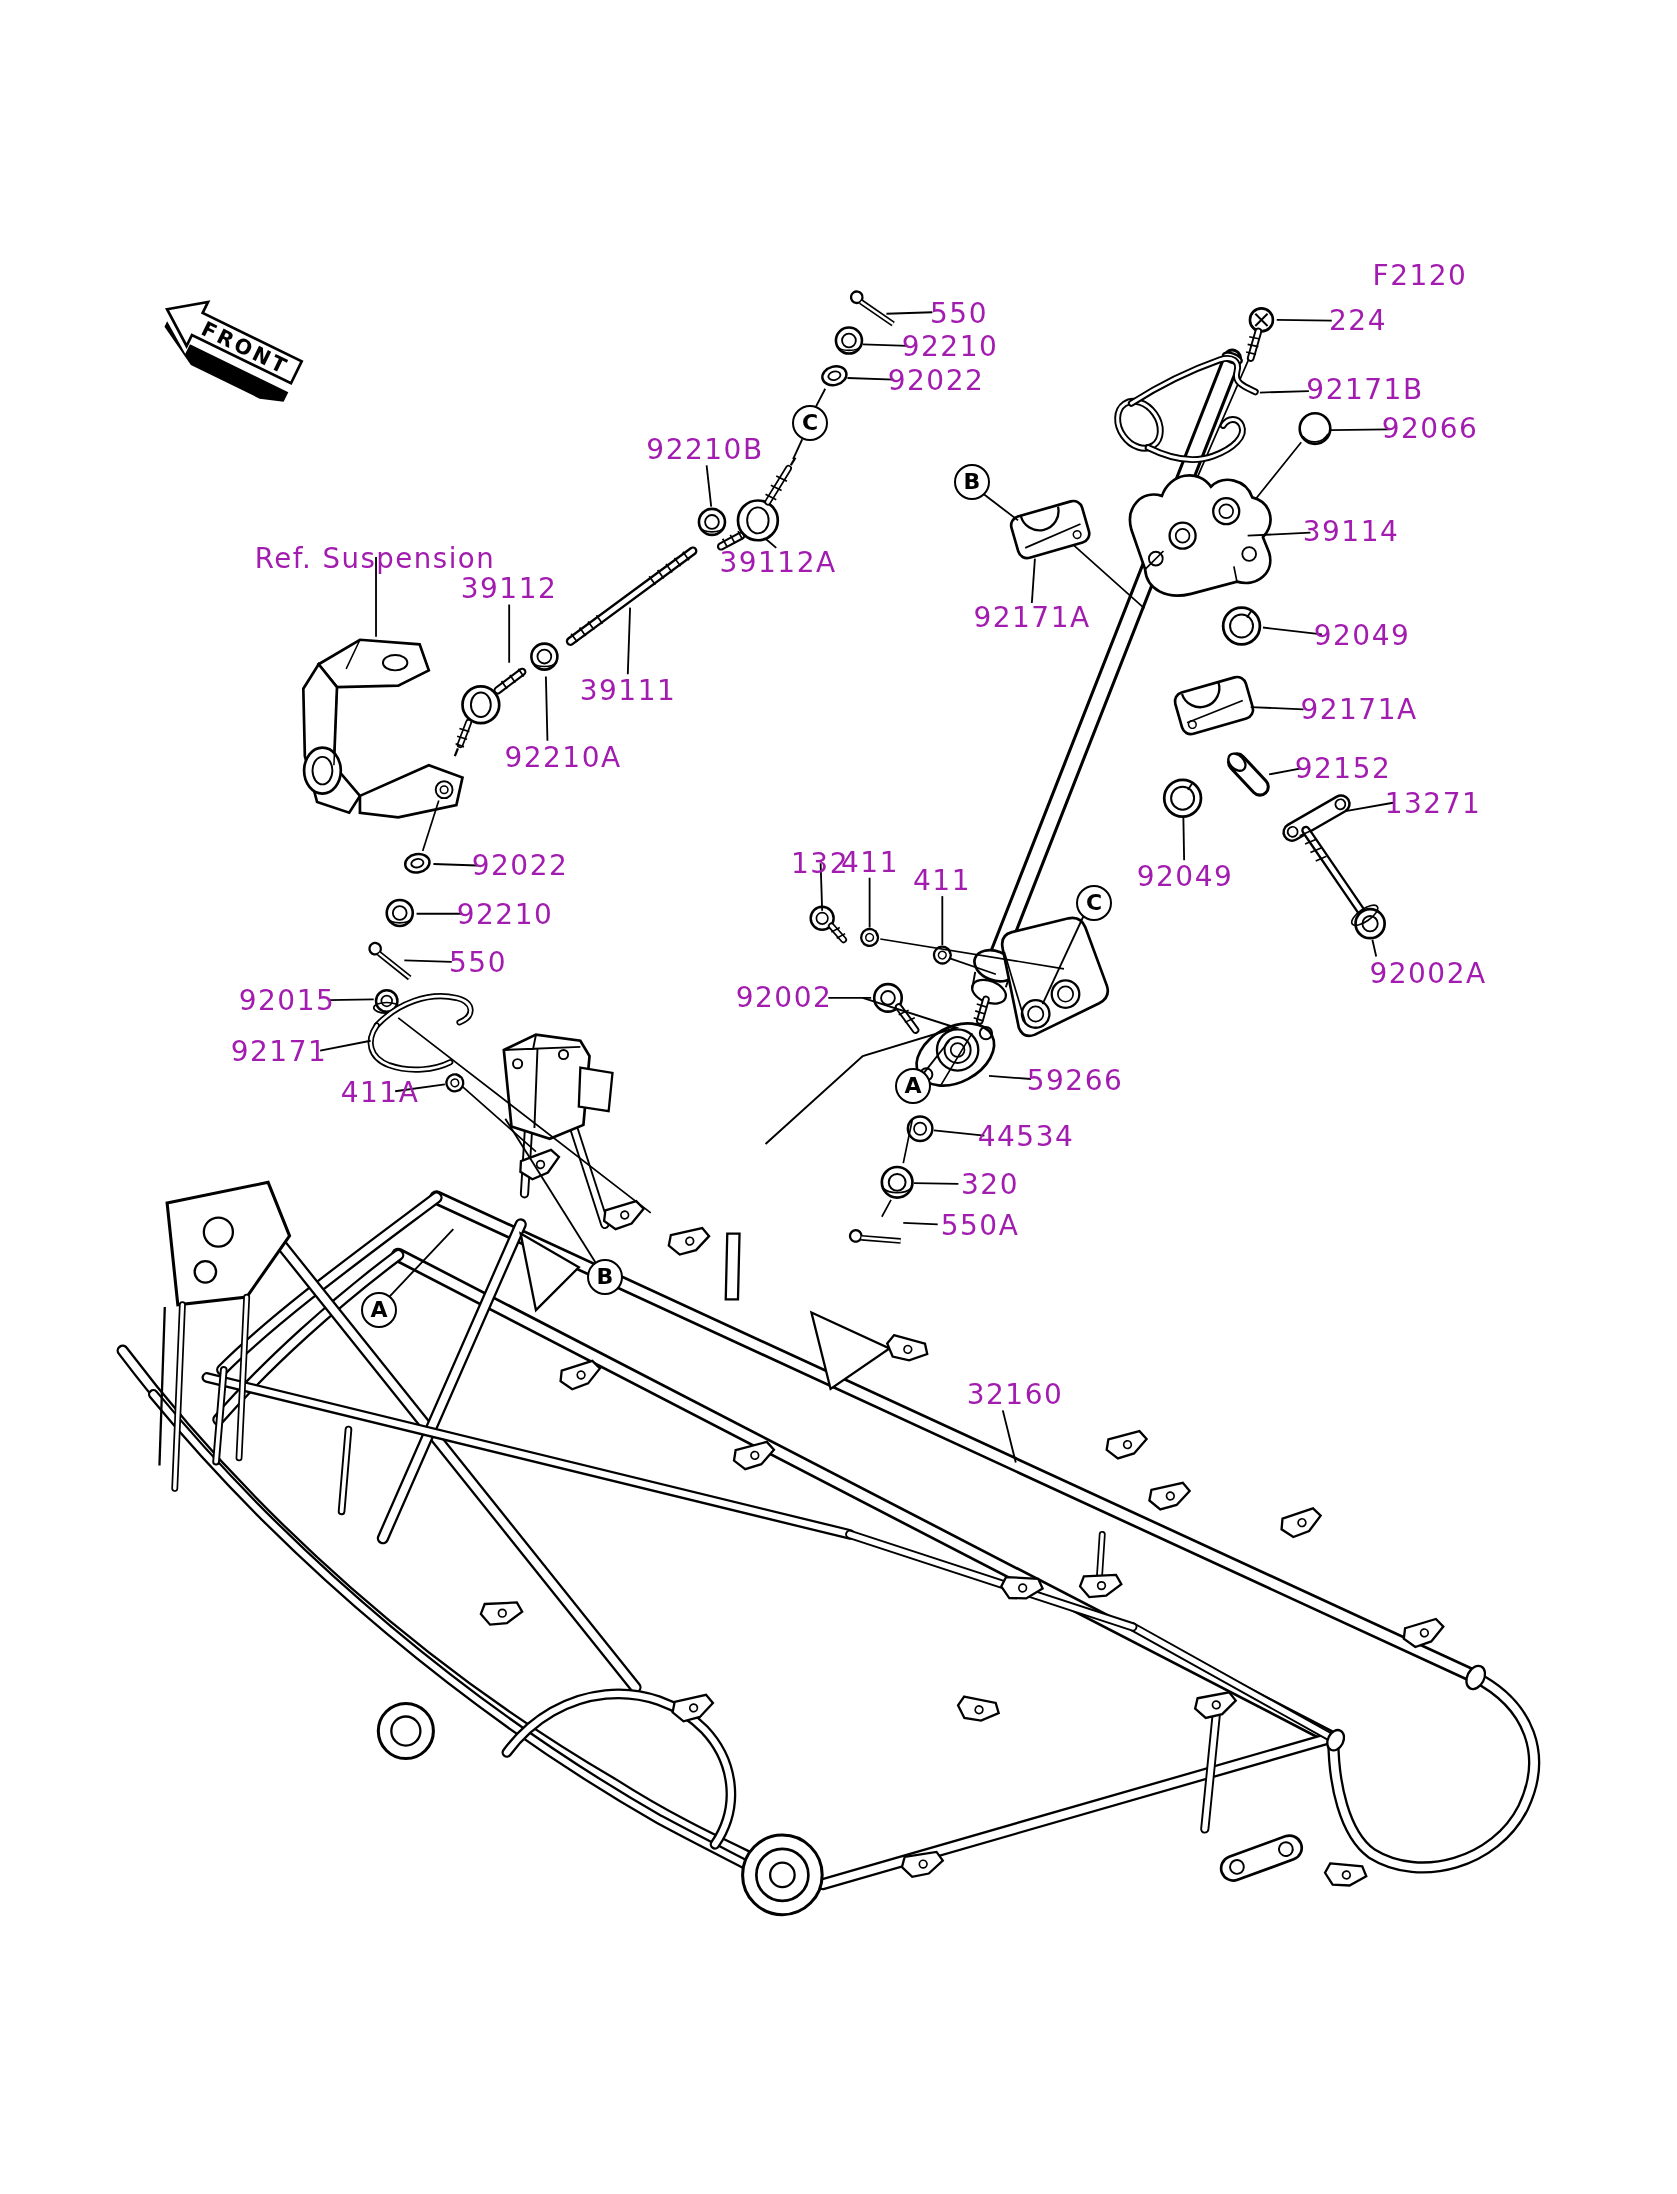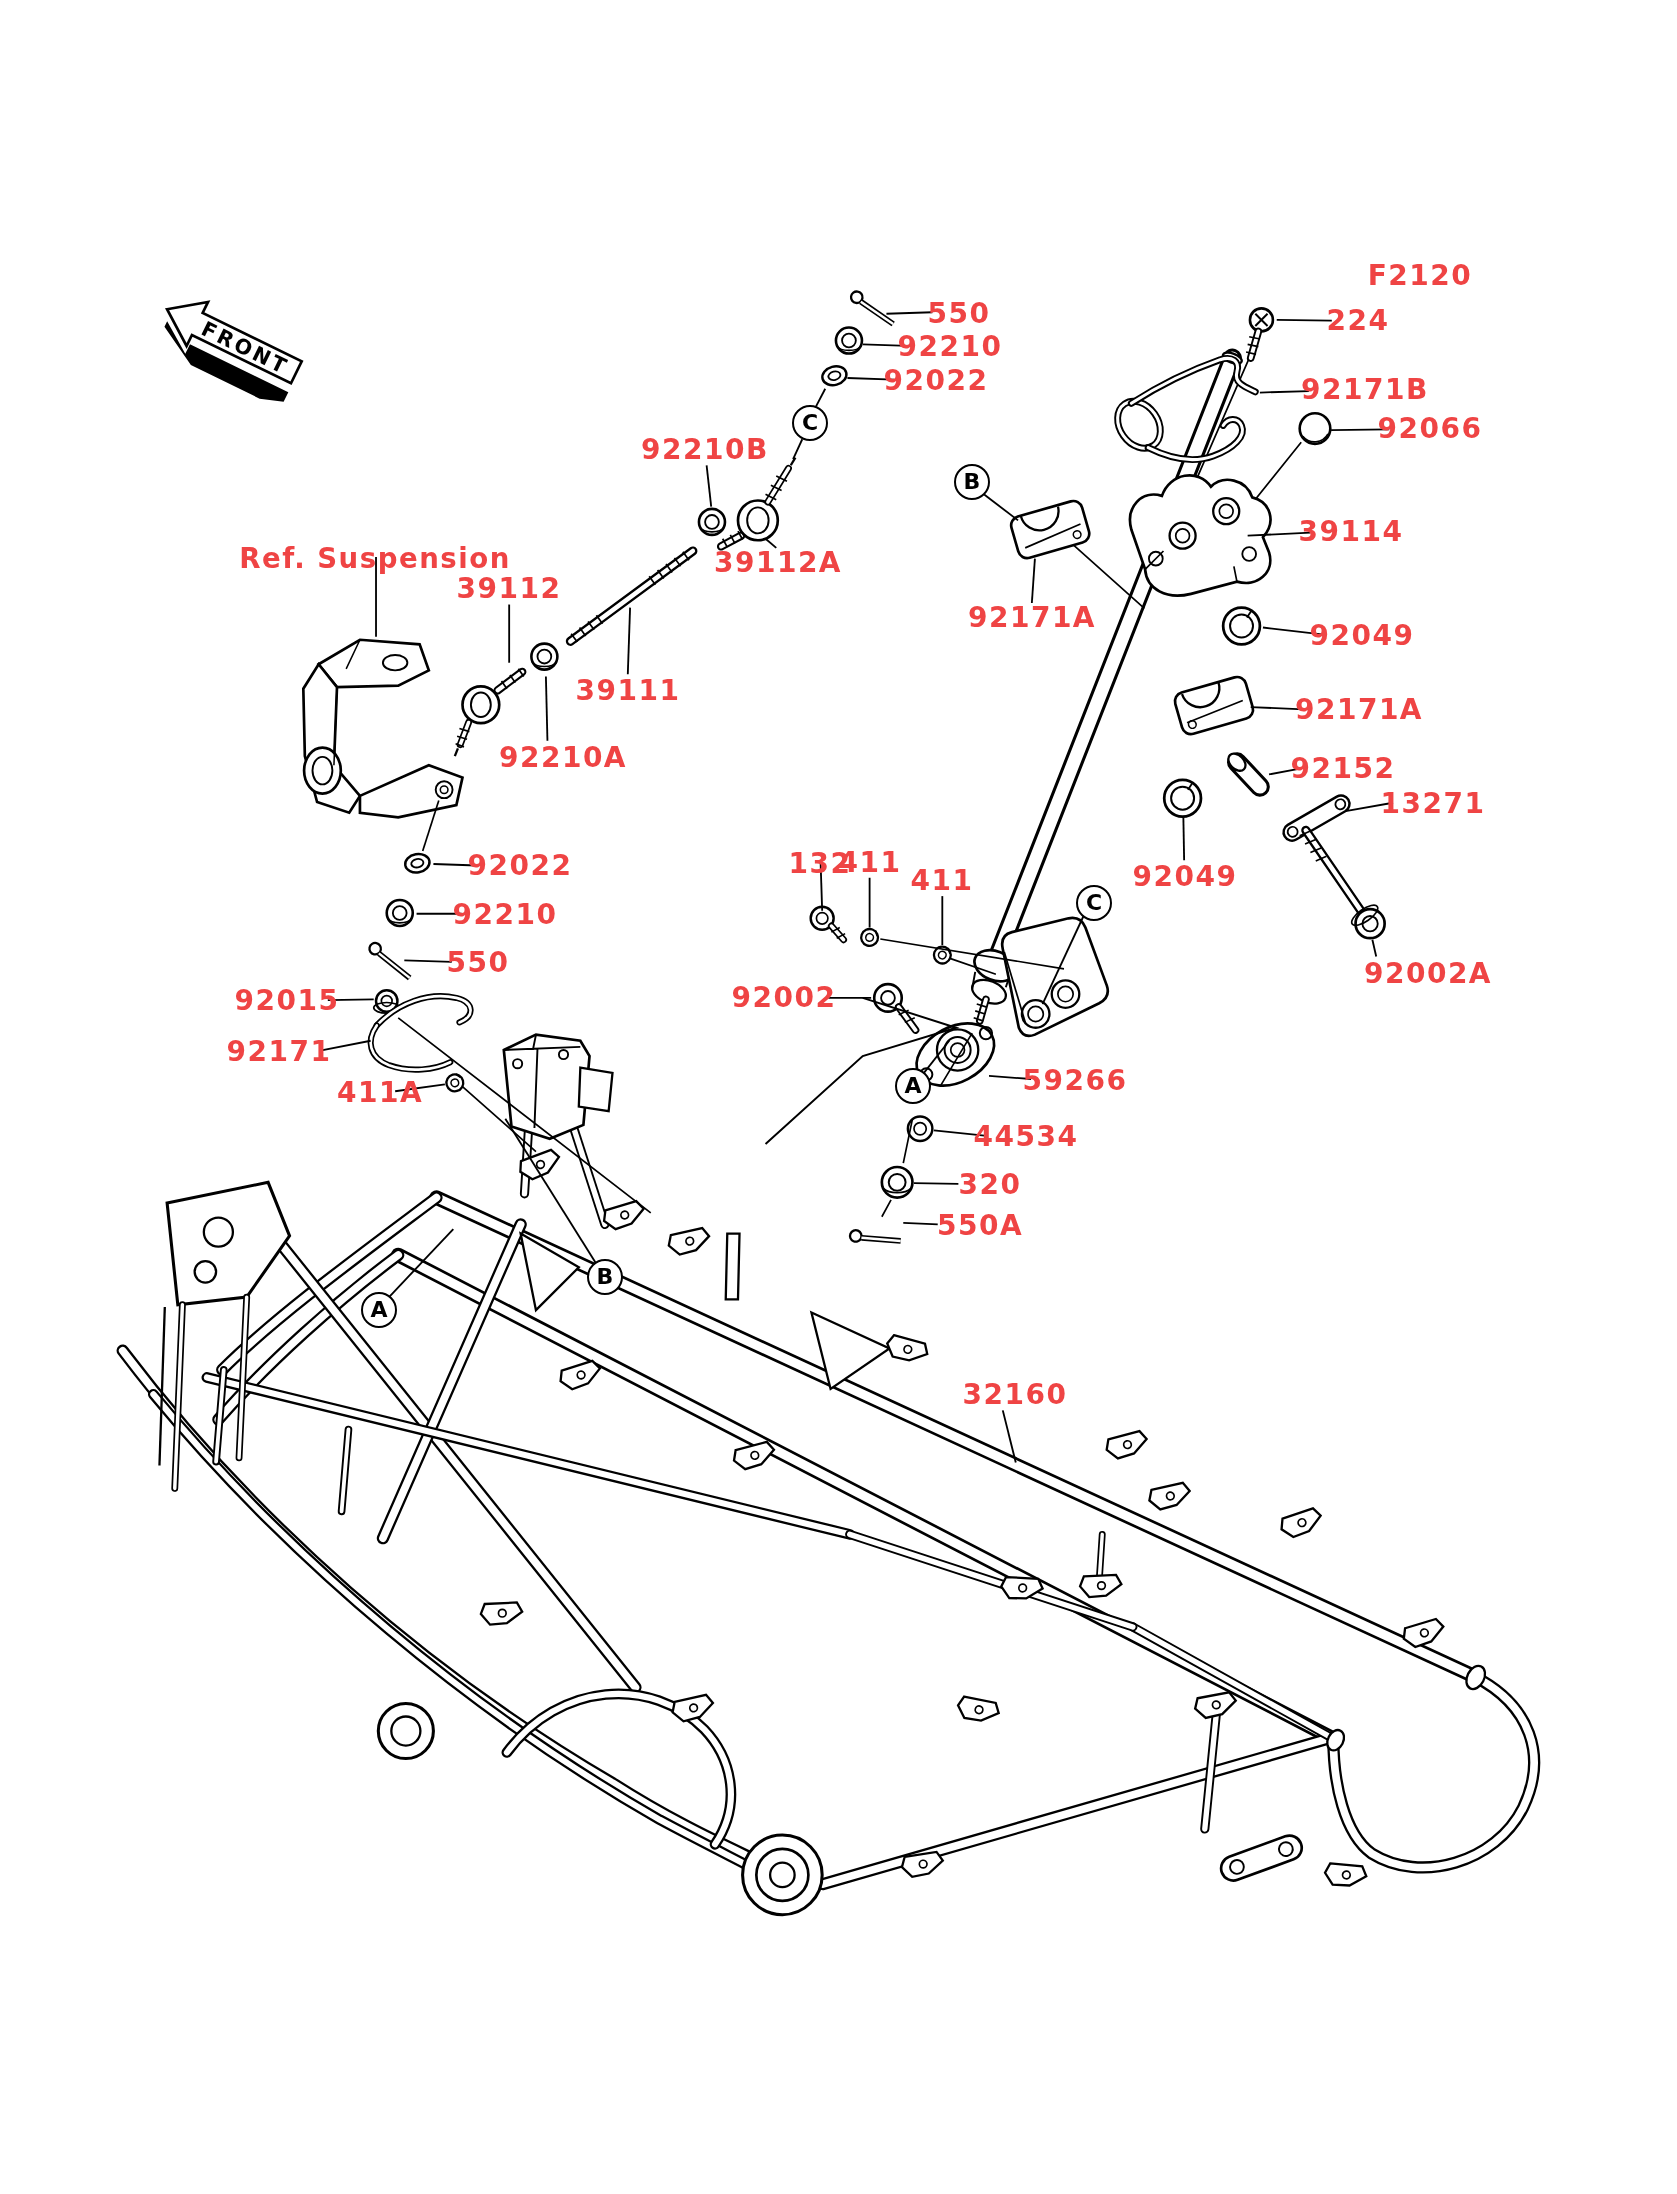--- a/index.html
+++ b/index.html
@@ -1,20 +1,20 @@
 <!DOCTYPE html>
 <html style="font-size:12.2px"><head>
 <meta charset="utf-8">
 <style>
   html,body{margin:0;padding:0;background:#e8e8e8;}
   .stage{position:relative;width:1678px;height:2194px;background:#ffffff;overflow:hidden;
          font-family:"DejaVu Sans","Liberation Sans",sans-serif;}
   svg.layer{position:absolute;left:0;top:0;width:1678px;height:2194px;}
-  .part-label{position:absolute;transform:translate(-50%,-50%);font-weight:bold;font-size:28px;
-              letter-spacing:1.5px;color:#ef4444;white-space:nowrap;line-height:1;}
+  .part-label{position:absolute;transform:translate(-50%,-50%);font-weight:normal;font-size:28px;
+              letter-spacing:1.5px;color:#a21caf;white-space:nowrap;line-height:1;}
   .marker{position:absolute;transform:translate(-50%,-50%);width:32px;height:32px;background:#fff;
           border:2.3px solid #000;border-radius:50%;display:flex;align-items:center;justify-content:center;
           font-weight:bold;font-size:22px;color:#000;line-height:1;}
   .leader{stroke:#000;stroke-width:2.4;fill:none;}
   .tb{fill:none;stroke:#000;stroke-linecap:round;}
   .tw{fill:none;stroke:#fff;stroke-linecap:round;}
   .o{fill:none;stroke:#000;}
   .w{fill:#fff;stroke:#000;}
 </style>
 </head>

